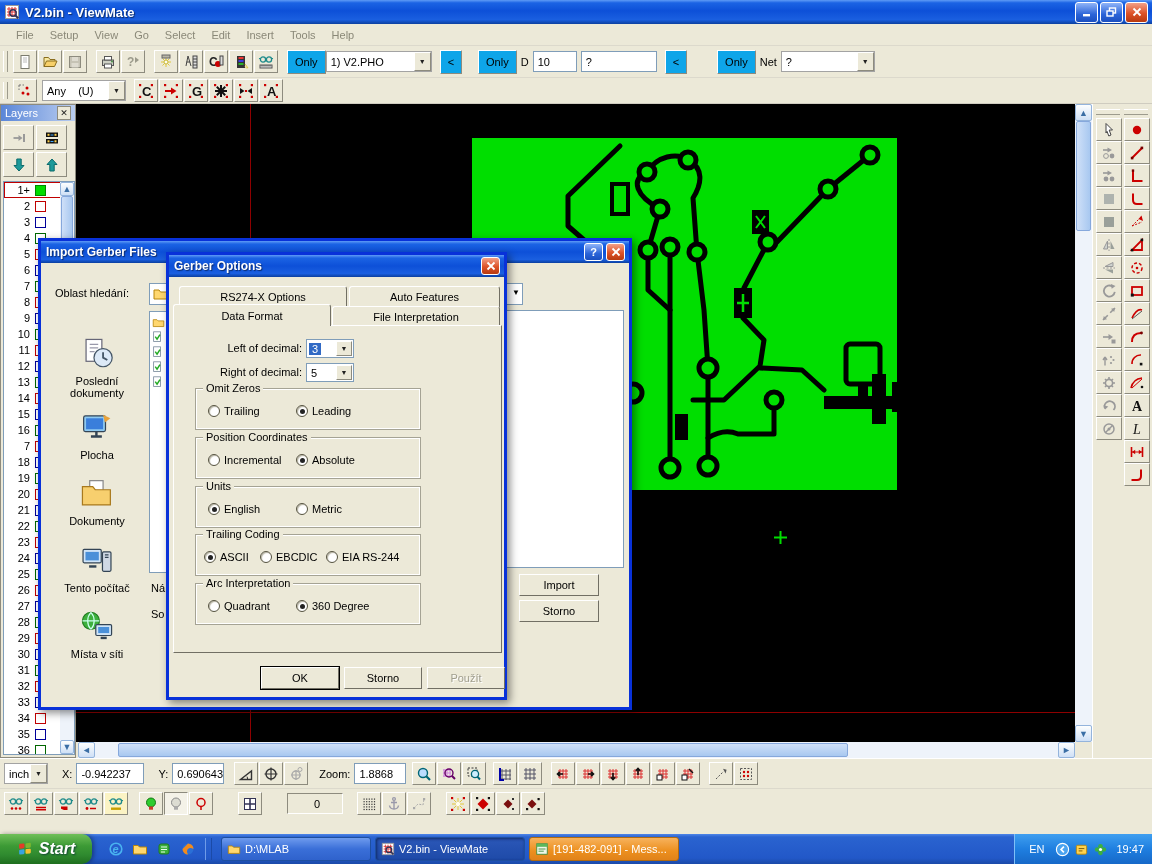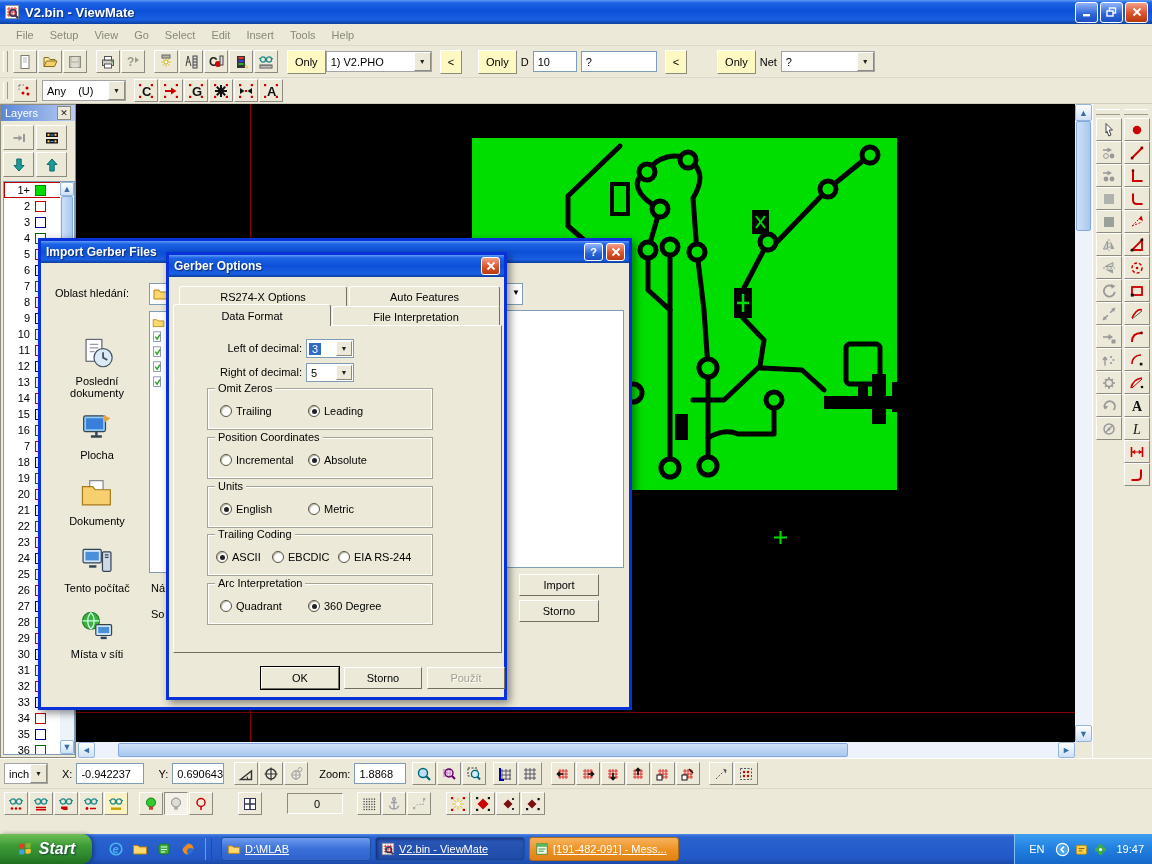--- a/index.html
+++ b/index.html
@@ -21,21 +21,21 @@
   .menu-item{padding:3px 8px;color:#8a8878;}
   .toolbar{position:absolute;left:0;width:1152px;background:#ECE9D8;display:flex;align-items:center;box-sizing:border-box;}
   #toolbar1{top:46px;height:32px;border-bottom:1px solid #dcd9cc;}
   #toolbar2{top:78px;height:26px;border-bottom:1px solid #cfccc0;}
   .grip{width:3px;height:70%;border-left:1px solid #fff;border-right:1px solid #9d9b8d;margin:0 5px 0 3px;}
   .tsep{width:8px;}
   .tbtn{width:24px;height:23px;border:1px solid;border-color:#fff #8d8b7e #8d8b7e #fff;background:#ECE9D8;
     display:flex;align-items:center;justify-content:center;margin-right:1px;flex:none;box-sizing:border-box;}
   .tbtn.pressed{border-color:#8d8b7e #fff #fff #8d8b7e;background:#f4f2e8;}
   .tbtn.hl{background:#fbf3c4;}
-  .tlabel-btn{height:22px;padding:0 7px;border:1px solid;border-color:#fff #8d8b7e #8d8b7e #fff;background:#fef9c3;
+  .tlabel-btn{height:22px;padding:0 7px;border:1px solid;border-color:#fff #8d8b7e #8d8b7e #fff;background:#0ea5e9;
     display:flex;align-items:center;flex:none;}
   .tstatic{padding:0 4px;flex:none;}
   .combo{height:21px;background:#fff;border:1px solid #a3a3a3;display:flex;align-items:center;
     position:relative;padding-left:4px;box-sizing:border-box;flex:none;}
   .combo .dd{position:absolute;right:0;top:0;bottom:0;width:17px;background:#ECE9D8;
     border:1px solid;border-color:#fff #8d8b7e #8d8b7e #fff;display:flex;align-items:center;justify-content:center;
     font-size:7px;color:#222;box-sizing:border-box;}
   .field{height:21px;background:#fff;border:1px solid #7f9db9;display:flex;align-items:center;
     padding-left:4px;box-sizing:border-box;flex:none;}
   
@@ -104,21 +104,21 @@
   .btn{border:1px solid;border-color:#fff #716f64 #716f64 #fff;background:#ECE9D8;
     display:flex;align-items:center;justify-content:center;font-size:11px;box-sizing:border-box;}
   .btn.default{outline:1px solid #000;}
   .btn.disabled{color:#a09e8e;text-shadow:1px 1px 0 #fff;}
   .place-item{position:absolute;width:96px;text-align:center;}
   .place-item .plabel{margin-top:2px;line-height:12px;}
   
   .tab{position:absolute;background:#ECE9D8;border:1px solid;border-color:#fff #716f64 #716f64 #fff;
     border-bottom:none;border-radius:3px 3px 0 0;display:flex;align-items:center;justify-content:center;box-sizing:border-box;}
   .panel{position:absolute;border:1px solid;border-color:#fff #716f64 #716f64 #fff;background:#ECE9D8;}
-  .grp{position:absolute;border:1px solid #a5a394;box-shadow:inset 0 0 0 1px #fff;margin-left:12px;}
+  .grp{position:absolute;border:1px solid #a5a394;box-shadow:inset 0 0 0 1px #fff;}
   .grp .glabel{position:absolute;top:-7px;left:7px;background:#ECE9D8;padding:0 3px;}
   .radio{display:flex;align-items:center;position:absolute;}
   .rdot{width:10px;height:10px;border-radius:50%;background:#fff;border:1px solid #55523f;
     box-shadow:inset 1px 1px 1px #b9b6a5;margin-right:4px;position:relative;flex:none;}
   .rdot.on:after{content:"";position:absolute;left:2.5px;top:2.5px;width:5px;height:5px;border-radius:50%;background:#222;}
   .ddbtn{position:absolute;right:1px;top:1px;bottom:1px;width:16px;background:#ECE9D8;
     border:1px solid;border-color:#fff #8d8b7e #8d8b7e #fff;display:flex;align-items:center;justify-content:center;
     font-size:7px;color:#222;box-sizing:border-box;}
   .selval{background:#316AC5;color:#fff;padding:0 3px;}
   
@@ -133,21 +133,21 @@
     display:flex;align-items:center;}
   #start-btn{height:30px;width:92px;border-radius:0 10px 10px 0;
     background:linear-gradient(180deg,#6fbf58 0%,#3c9a35 40%,#2f8a2f 70%,#1f6e1f 100%);
     display:flex;align-items:center;justify-content:center;color:#fff;font-weight:bold;font-style:italic;
     font-size:16px;text-shadow:1px 1px 2px #143;box-shadow:2px 0 4px rgba(0,0,0,.35);}
   #start-btn svg{margin-right:5px;}
   #quick-launch{display:flex;align-items:center;margin-left:12px;}
   .ql{width:20px;height:20px;margin:0 2px;display:flex;align-items:center;justify-content:center;}
   .qdiv{width:5px;height:22px;margin:0 5px;border-left:1px solid #6f9be8;border-right:1px solid #1b4aa8;}
   .task{height:24px;width:150px;margin-left:4px;border-radius:3px;display:flex;align-items:center;
-    padding:0 5px;color:#fff;box-sizing:border-box;border:1px solid #1e4fa0;overflow:hidden;white-space:nowrap;text-decoration:underline;}
+    padding:0 5px;color:#fff;box-sizing:border-box;border:1px solid #1e4fa0;overflow:hidden;white-space:nowrap;}
   .task svg{margin-right:4px;flex:none;}
   .task.normal{background:linear-gradient(180deg,#6e9bee,#3a6fd8 50%,#2f62cc);}
   .task.active{background:linear-gradient(180deg,#2b57b8,#1e4aa8);box-shadow:inset 1px 1px 3px #102a66;}
   .task.alert{background:linear-gradient(180deg,#f7b25c,#ec8f1e 60%,#e0821a);border-color:#b06a10;}
   #tray{margin-left:auto;height:30px;display:flex;align-items:center;padding:0 8px 0 10px;
     background:linear-gradient(180deg,#3f9ff0 0%,#1f7fe0 50%,#1668c8 100%);
     border-left:1px solid #7fc0f8;color:#fff;}
   #tray .lang{padding:1px 4px;margin-right:5px;}
   #tray .titem{margin:0 2px;display:flex;}
   #tray .time{margin-left:6px;}

